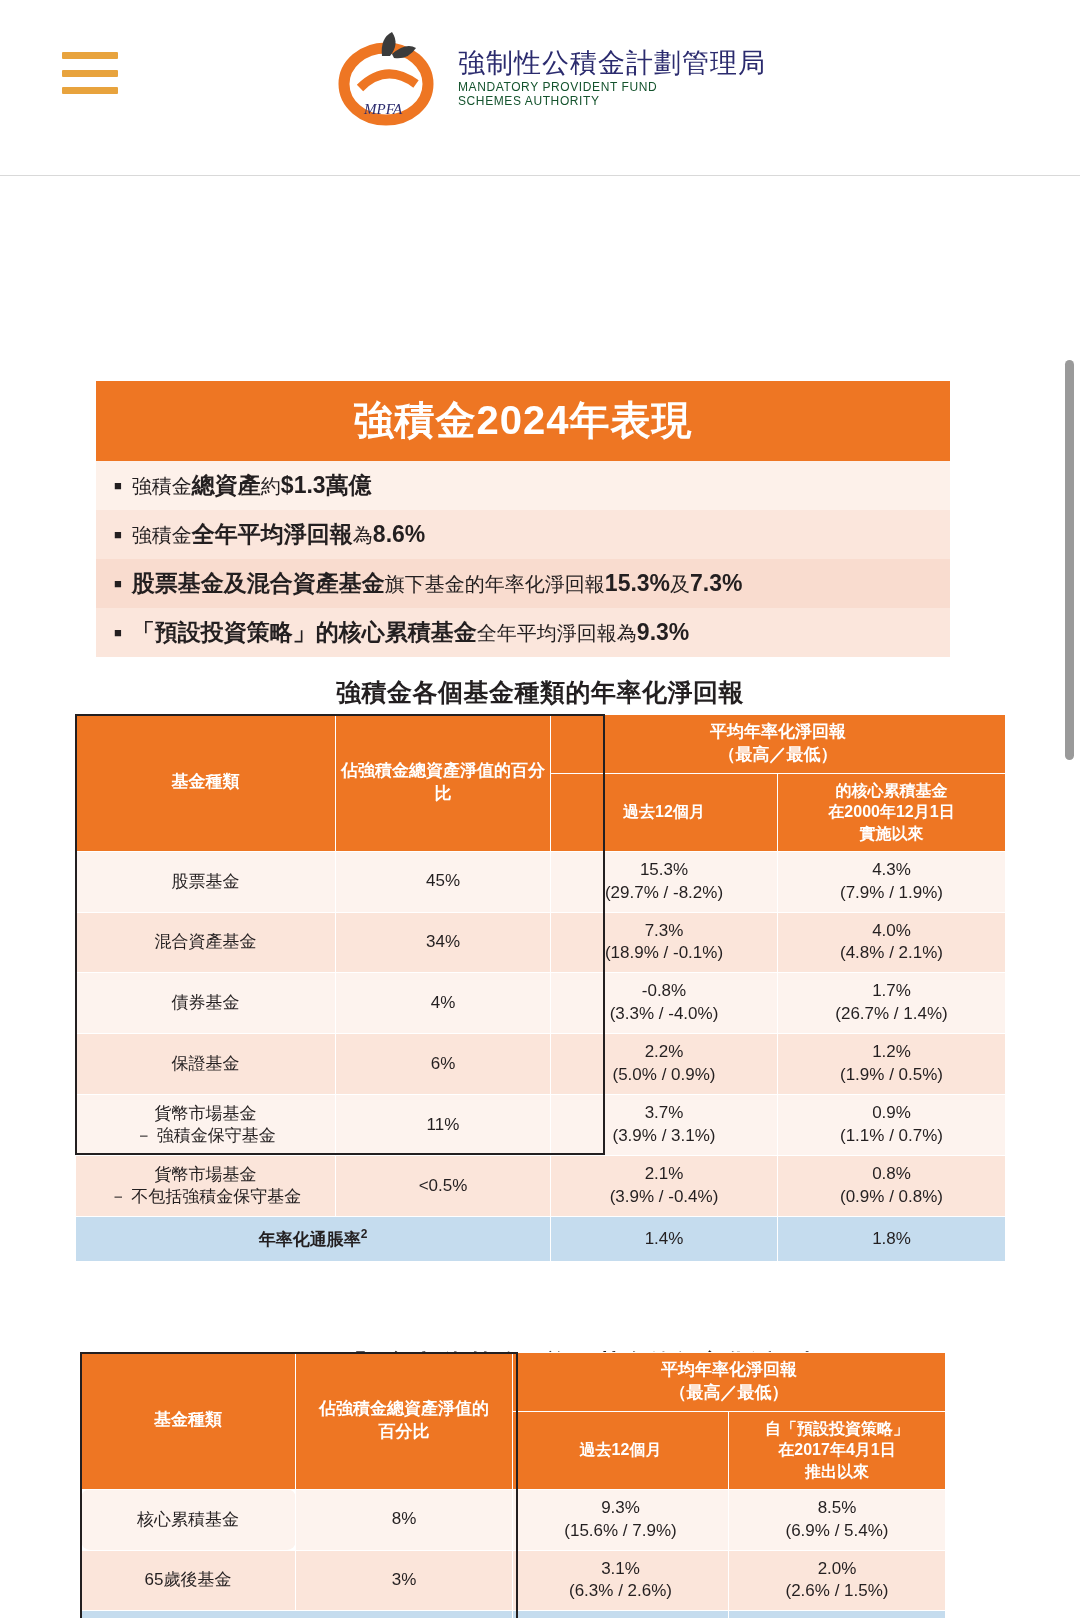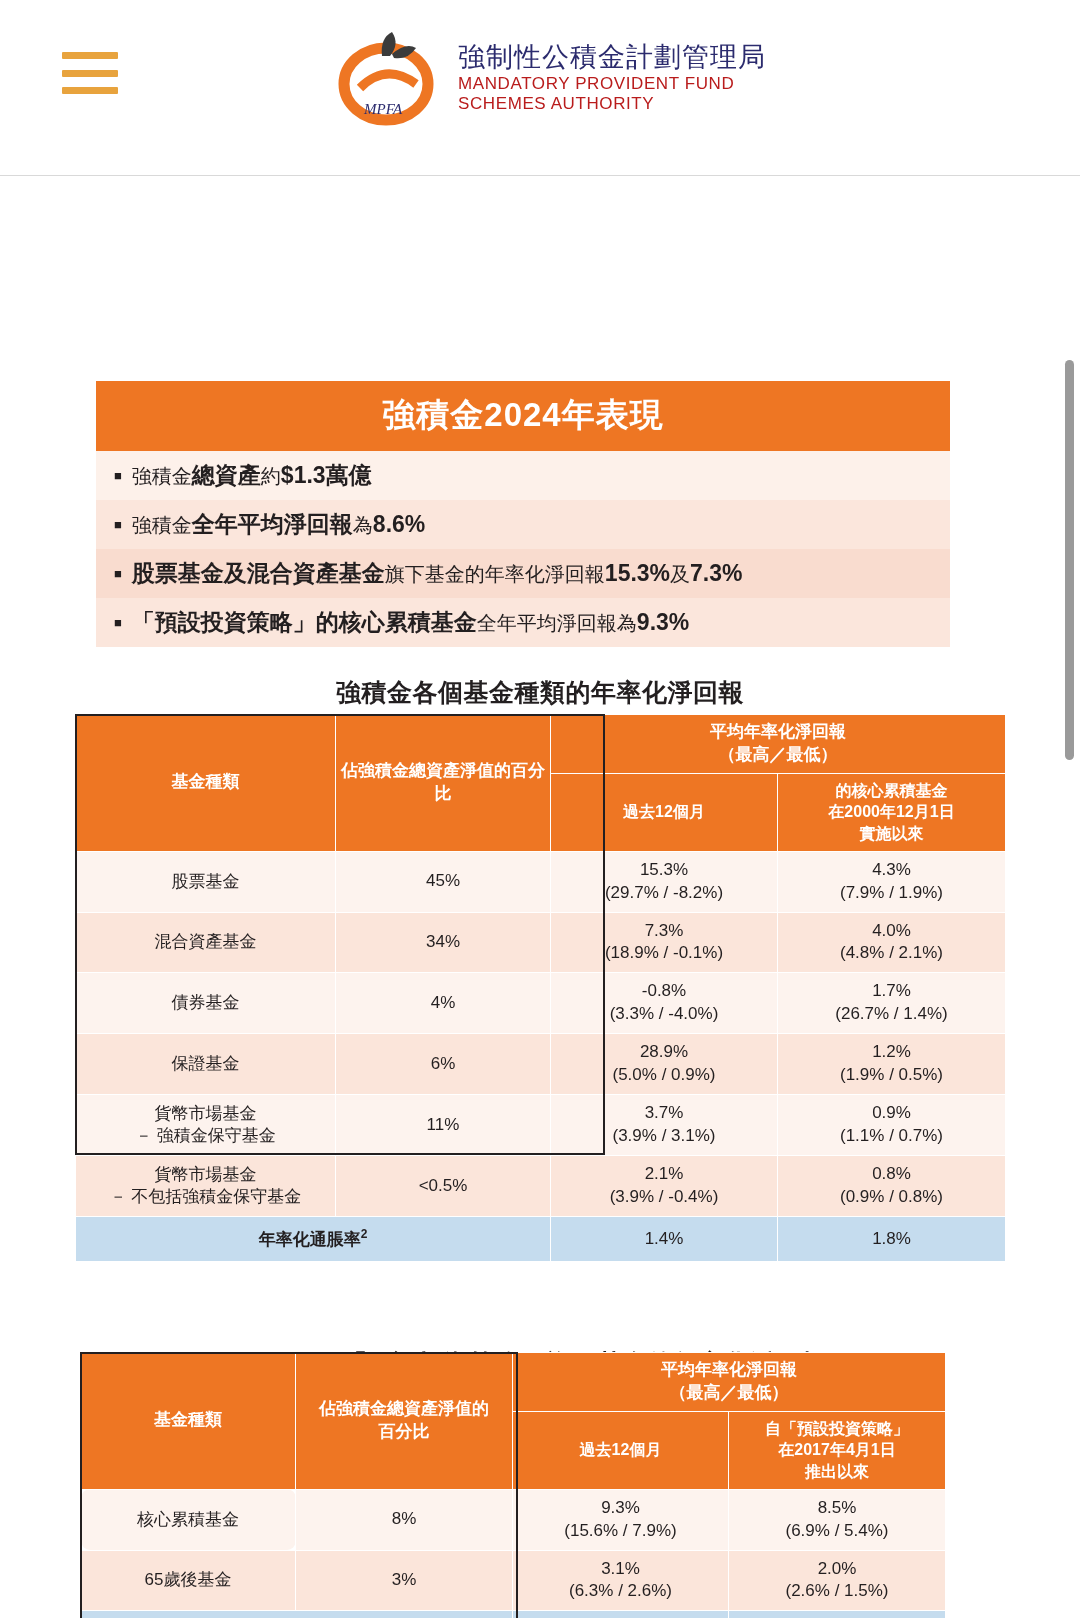--- a/index.html
+++ b/index.html
@@ -57,22 +57,22 @@
   .brand-text {
     line-height: 1.18;
   }
   .brand-zh {
     font-size: 27px;
     color: #2b2b6e;
     letter-spacing: 1px;
     white-space: nowrap;
   }
   .brand-en {
-    font-size: 17px;
-    color: #b91c1c;
+    font-size: 12px;
+    color: #14532d;
     letter-spacing: 0.6px;
     white-space: nowrap;
   }
 
   
   .scrollbar-track {
     position: absolute;
     right: 6px;
     top: 176px;
     width: 9px;
@@ -96,21 +96,21 @@
   }
   .highlight-box {
     position: absolute;
     left: 96px;
     top: 205px;
     width: 854px;
   }
   .highlight-title {
     background: #ee7623;
     color: #ffffff;
-    font-size: 33px;
+    font-size: 40px;
     font-weight: bold;
     text-align: center;
     padding: 12px 0 13px;
     letter-spacing: 1px;
   }
   .hl-row {
     display: flex;
     align-items: baseline;
     padding: 9px 18px 9px 18px;
     font-size: 20px;
@@ -333,21 +333,21 @@
         </td>
         <td class="cellval r-c">
           <div>1.7%</div>
           <div>(26.7% / 1.4%)</div>
         </td>
       </tr>
       <tr>
         <td class="rowname r-d">保證基金</td>
         <td class="cellval r-d">6%</td>
         <td class="cellval r-d">
-          <div>28.9%</div>
+          <div>2.2%</div>
           <div>(5.0% / 0.9%)</div>
         </td>
         <td class="cellval r-d">
           <div>1.2%</div>
           <div>(1.9% / 0.5%)</div>
         </td>
       </tr>
       <tr>
         <td class="rowname r-e">
           <div>貨幣市場基金</div>

